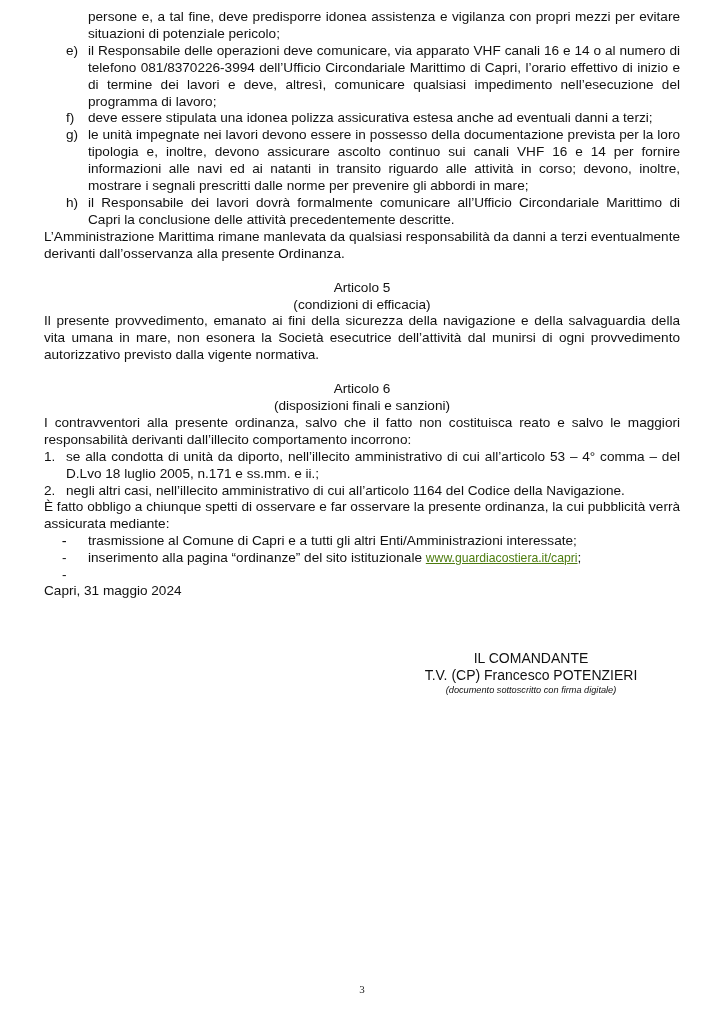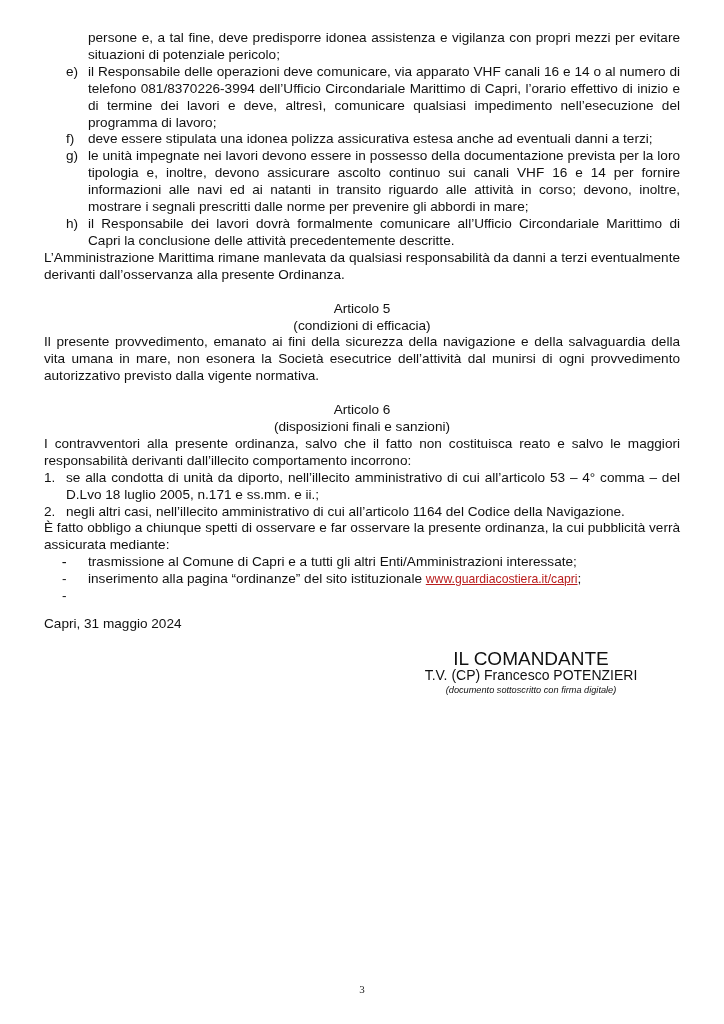--- a/index.html
+++ b/index.html
@@ -1,39 +1,39 @@
 <!DOCTYPE html>
 <html><head>
   <meta charset="utf-8">
   <style>
     html, body { margin: 0; padding: 0; background: #ffffff; }
     body {
       width: 724px; height: 1024px; position: relative; overflow: hidden;
       font-family: "Liberation Sans", sans-serif; color: #111;
       font-size: 13.6px; line-height: 16.9px;
     }
-    .page { position: absolute; left: 44px; top: 30px; width: 636px; }
+    .page { position: absolute; left: 44px; top: 9px; width: 636px; }
     p { margin: 0; text-align: justify; }
     .list { margin: 0; padding: 0; list-style: none; }
     .list li { position: relative; padding-left: 44px; text-align: justify; }
     .list li .marker { position: absolute; left: 22px; top: 0; }
     .cont { padding-left: 44px; text-align: justify; }
     .art-title { text-align: center; font-weight: normal; margin: 0; }
     .numlist li { padding-left: 22px; }
     .numlist li .marker { left: 0; }
     .dashlist li { padding-left: 44px; }
     .dashlist li .marker { left: 18px; }
     .gap-art { height: 17px; }
-    a.link { color: #b91c1c; text-decoration: underline; font-size: 12.2px; }
-    .date { margin-top: 28px; }
+    a.link { color: #4d7c0f; text-decoration: underline; font-size: 12.2px; }
+    .date { margin-top: 16px; }
     .signature {
       position: absolute; left: 400px; width: 262px; top: 650px;
       text-align: center;
     }
-    .sig-title { font-size: 19px; line-height: 17px; }
+    .sig-title { font-size: 14px; line-height: 17px; }
     .sig-name { font-size: 14px; line-height: 17px; }
     .sig-note { font-size: 9.2px; line-height: 12px; font-style: italic; }
     .page-number {
       position: absolute; left: 0; width: 724px; top: 981px; text-align: center;
       font-family: "Liberation Serif", serif; font-size: 11px; color: #222;
     }
   </style>
 </head>
 <body>
 

